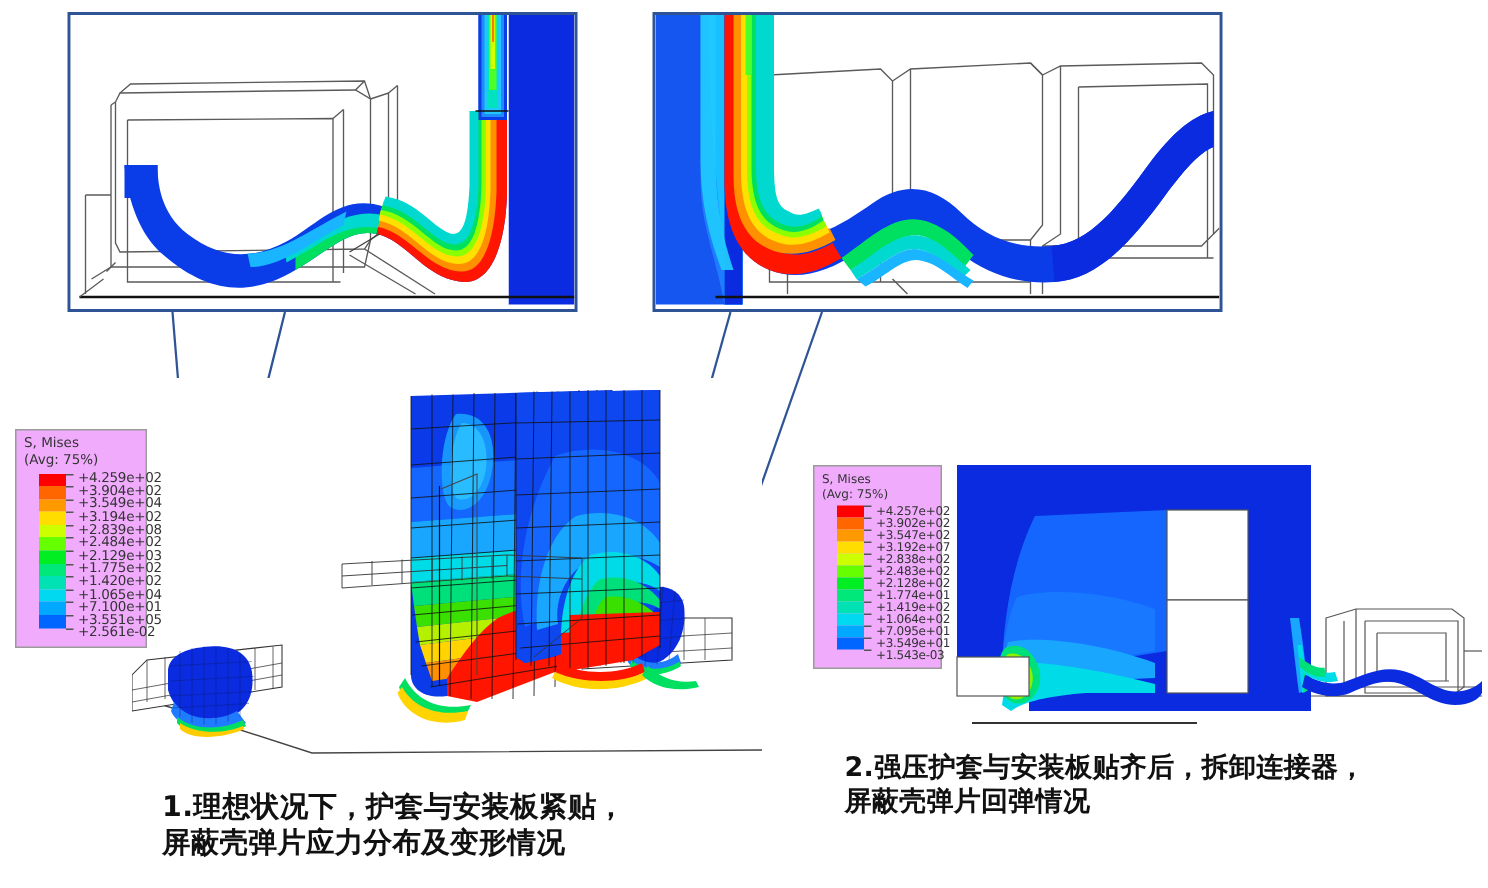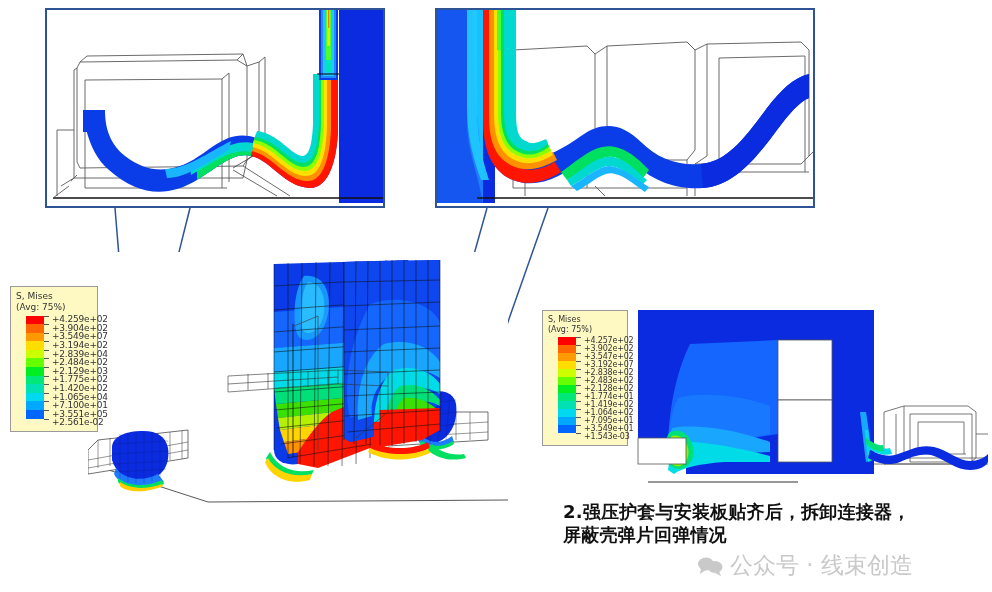--- a/index.html
+++ b/index.html
@@ -18,21 +18,21 @@
     overflow:hidden;
     box-sizing:border-box;
   }
   .inset-a{left:45px;top:8px;width:340px;height:200px;}
   .inset-b{left:435px;top:8px;width:380px;height:200px;}
 
   
   .legend{
     position:absolute;
     border:1px solid #9a9a9a;
-    background:#fef9c3;
+    background:#f0abfc;
     box-sizing:border-box;
     padding:4px 5px 4px 5px;
     font-size:9px;
     line-height:1.25;
     color:#333333;
     font-family:"DejaVu Sans",sans-serif;
   }
   .legend-a{left:10px;top:286px;width:88px;}
   .legend-b{left:542px;top:310px;width:86px;}
   .legend-b{font-size:8px;}
@@ -506,35 +506,35 @@
           <div class="legend-tickwrap">
             <div class="legend-tick"></div>
           </div>
           <div class="legend-val">+3.904e+02</div>
         </div>
         <div class="legend-row">
           <div class="legend-sw" style="background: rgb(255, 153, 0);"></div>
           <div class="legend-tickwrap">
             <div class="legend-tick"></div>
           </div>
-          <div class="legend-val">+3.549e+07</div>
+          <div class="legend-val">+3.549e+04</div>
         </div>
         <div class="legend-row">
           <div class="legend-sw" style="background: rgb(255, 221, 0);"></div>
           <div class="legend-tickwrap">
             <div class="legend-tick"></div>
           </div>
           <div class="legend-val">+3.194e+02</div>
         </div>
         <div class="legend-row">
           <div class="legend-sw" style="background: rgb(204, 255, 0);"></div>
           <div class="legend-tickwrap">
             <div class="legend-tick"></div>
           </div>
-          <div class="legend-val">+2.839e+04</div>
+          <div class="legend-val">+2.839e+08</div>
         </div>
         <div class="legend-row">
           <div class="legend-sw" style="background: rgb(102, 255, 0);"></div>
           <div class="legend-tickwrap">
             <div class="legend-tick"></div>
           </div>
           <div class="legend-val">+2.484e+02</div>
         </div>
         <div class="legend-row">
           <div class="legend-sw" style="background: rgb(0, 238, 34);"></div>
@@ -681,28 +681,19 @@
           <div class="legend-sw" style="background: transparent;"></div>
           <div class="legend-tickwrap">
             <div class="legend-tick"></div>
           </div>
           <div class="legend-val">+1.543e-03</div>
         </div>
       </div>
   <div style="position: absolute; left: 5px; width: 18px;"></div>
     </div>
 
+  <div class="caption caption-1">1.理想状况下，护套与安装板紧贴，
+屏蔽壳弹片应力分布及变形情况</div>
   <div class="caption caption-2">2.强压护套与安装板贴齐后，拆卸连接器，
 屏蔽壳弹片回弹情况</div>
 
-  <div class="watermark">
-    <span class="wm-icon">
-      <svg width="26" height="22" viewBox="0 0 26 22">
-        <ellipse cx="9" cy="9" rx="8" ry="6.4" fill="#c9c9c9"></ellipse>
-        <path d="M4 13 L3 19 L9 15 Z" fill="#c9c9c9"></path>
-        <ellipse cx="18" cy="12" rx="7.5" ry="6" fill="#c9c9c9"></ellipse>
-        <path d="M22 16 L24 21 L18 18 Z" fill="#c9c9c9"></path>
-      </svg>
-    </span>
-    <span>公众号 · 线束创造</span>
-  </div>
 
 </div>
 
 </body></html>

